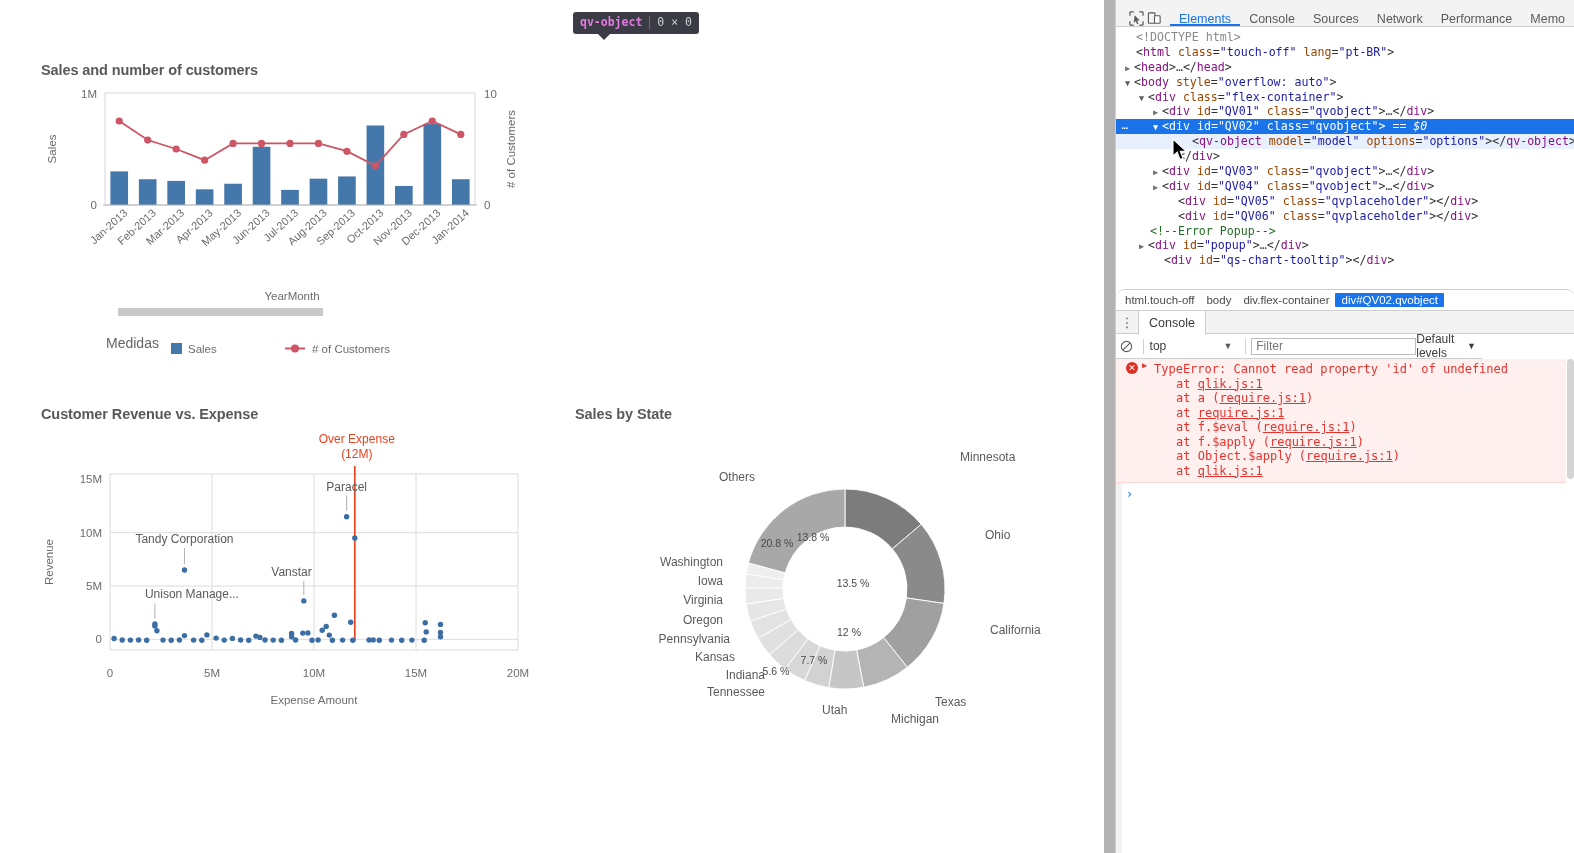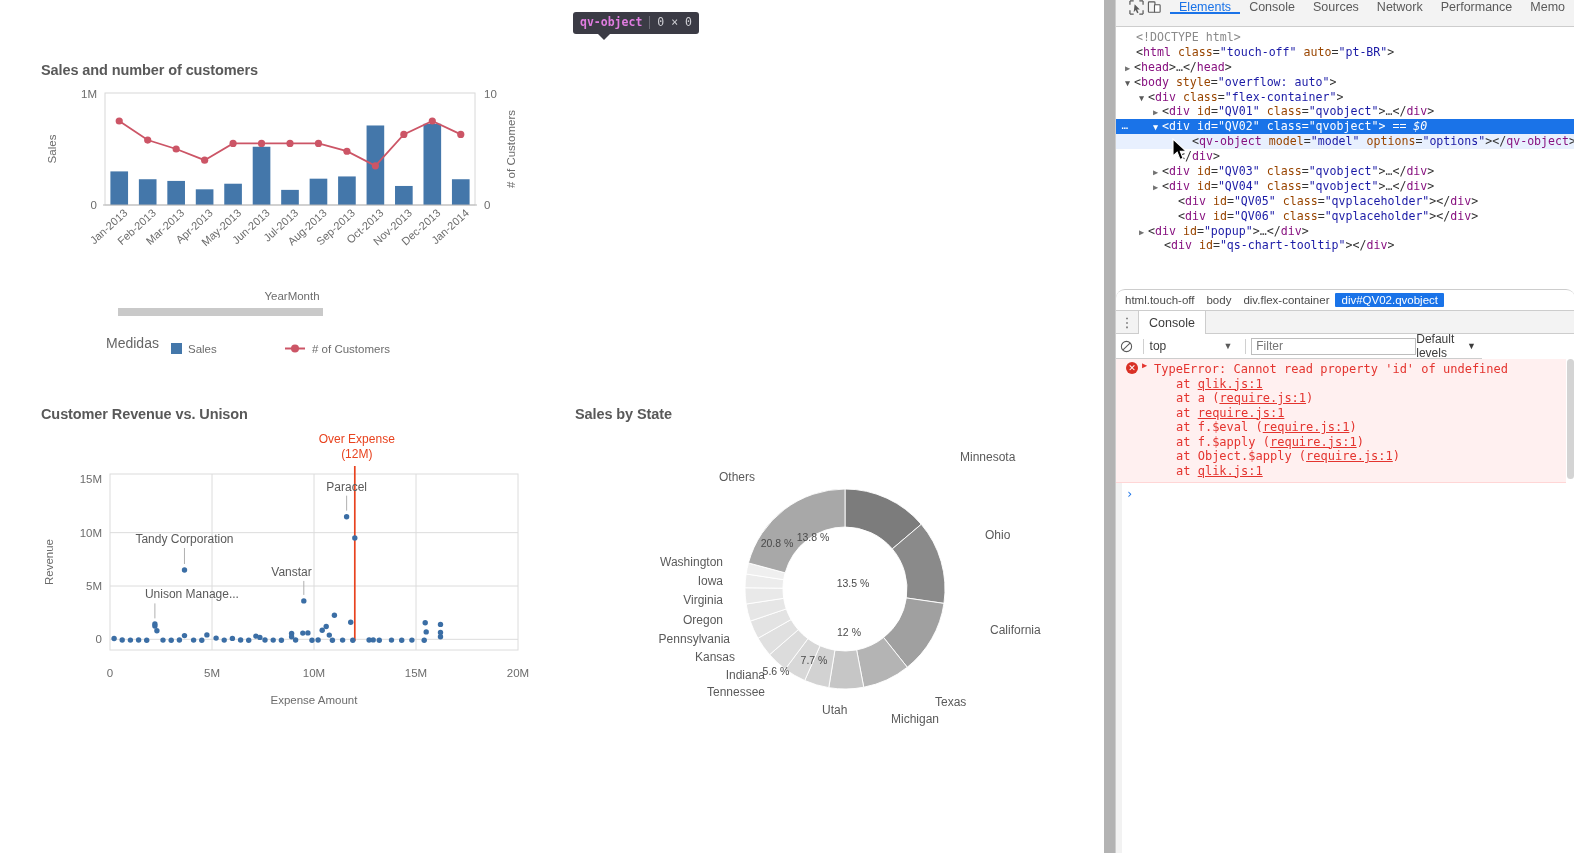--- a/index.html
+++ b/index.html
@@ -44,21 +44,21 @@
 
   
   #divider { position: absolute; left: 1104px; top: 0; width: 11px; height: 853px; background: #b3b3b3; }
   #devtools {
     position: absolute; left: 1115px; top: 0; width: 459px; height: 853px;
     background: #ffffff; border-left: 1px solid #cdcdcd;
     font-family: "DejaVu Sans Mono", monospace;
   }
   #dt-toolbar {
     height: 27px; background: #f3f3f3; border-bottom: 1px solid #cdcdcd;
-    display: flex; align-items: flex-start; font-family: "Liberation Sans", sans-serif; padding-left: 11px;
+    display: flex; align-items: flex-end; font-family: "Liberation Sans", sans-serif; padding-left: 11px;
   }
   .dt-icon-btn { width: 27px; display: flex; align-items: center; justify-content: center; cursor: pointer; }
   .dt-tool-sep { width: 1px; background: #cdcdcd; margin: 5px 4px 5px 2px; }
   .dt-tab {
     padding: 0 9px; display: flex; align-items: center;
     font-size: 12.5px; color: #5a5a5a; cursor: pointer; white-space: nowrap;
   }
   .dt-tab.active { color: #1a73e8; box-shadow: inset 0 -2px 0 #1a73e8; }
 
   #dom-tree {
@@ -224,21 +224,21 @@
         <text x="86" y="272" font-family="&quot;Liberation Sans&quot;, sans-serif" font-size="14" fill="#666" text-anchor="start">Medidas</text>
         <g>
           <rect x="151" y="267" width="11" height="11" fill="#4477aa"></rect>
           <text x="168" y="277" font-family="&quot;Liberation Sans&quot;, sans-serif" font-size="11.5" fill="#6c6c6c" text-anchor="start">Sales</text>
           <line x1="265" y1="272.5" x2="285" y2="272.5" stroke="#cc5566" stroke-width="2"></line>
           <circle cx="275" cy="272.5" r="4" fill="#cc5566"></circle>
           <text x="292" y="277" font-family="&quot;Liberation Sans&quot;, sans-serif" font-size="11.5" fill="#6c6c6c" text-anchor="start"># of Customers</text>
         </g>
       </svg>
 
-    <div class="chart-title" style="left:41px; top:390px;">Customer Revenue vs. Unison</div>
+    <div class="chart-title" style="left:41px; top:390px;">Customer Revenue vs. Expense</div>
     <svg id="scatter" width="540" height="300" style="position:absolute; left:20px; top:408px;">
         <rect x="90" y="50" width="408" height="176" fill="#fff" stroke="#dcdcdc" stroke-width="1"></rect>
         <g>
           <line x1="192" y1="50" x2="192" y2="226" stroke="#dcdcdc" stroke-width="1"></line>
           <line x1="294" y1="50" x2="294" y2="226" stroke="#dcdcdc" stroke-width="1"></line>
           <line x1="396" y1="50" x2="396" y2="226" stroke="#dcdcdc" stroke-width="1"></line>
           <line x1="90" y1="215.33333333333334" x2="498" y2="215.33333333333334" stroke="#dcdcdc" stroke-width="1"></line>
           <line x1="90" y1="162" x2="498" y2="162" stroke="#dcdcdc" stroke-width="1"></line>
           <line x1="90" y1="108.66666666666667" x2="498" y2="108.66666666666667" stroke="#dcdcdc" stroke-width="1"></line>
         </g>
@@ -401,32 +401,33 @@
       <div class="dt-tab active">Elements</div>
       <div class="dt-tab">Console</div>
       <div class="dt-tab">Sources</div>
       <div class="dt-tab">Network</div>
       <div class="dt-tab">Performance</div>
       <div class="dt-tab">Memo</div>
     </div>
 
     <div id="dom-tree">
         <div class="dom-row indent1"><span><span class="c-doctype">&lt;!DOCTYPE html&gt;</span></span></div>
-        <div class="dom-row indent1"><span><span class="c-punc">&lt;</span><span class="c-tag">html</span> <span class="c-attr">class</span><span class="c-punc">=</span><span class="c-val">"touch-off"</span> <span class="c-attr">auto</span><span class="c-punc">=</span><span class="c-val">"pt-BR"</span><span class="c-punc">&gt;</span></span></div>
+        <div class="dom-row indent1"><span><span class="c-punc">&lt;</span><span class="c-tag">html</span> <span class="c-attr">class</span><span class="c-punc">=</span><span class="c-val">"touch-off"</span> <span class="c-attr">lang</span><span class="c-punc">=</span><span class="c-val">"pt-BR"</span><span class="c-punc">&gt;</span></span></div>
         <div class="dom-row indent1"><span class="tri">▶</span><span><span class="c-punc">&lt;</span><span class="c-tag">head</span><span class="c-punc">&gt;</span><span class="c-text">…</span><span class="c-punc">&lt;/</span><span class="c-tag">head</span><span class="c-punc">&gt;</span></span></div>
         <div class="dom-row indent1"><span class="tri open">▼</span><span><span class="c-punc">&lt;</span><span class="c-tag">body</span> <span class="c-attr">style</span><span class="c-punc">=</span><span class="c-val">"overflow: auto"</span><span class="c-punc">&gt;</span></span></div>
         <div class="dom-row indent2"><span class="tri open">▼</span><span><span class="c-punc">&lt;</span><span class="c-tag">div</span> <span class="c-attr">class</span><span class="c-punc">=</span><span class="c-val">"flex-container"</span><span class="c-punc">&gt;</span></span></div>
         <div class="dom-row indent3"><span class="tri">▶</span><span><span class="c-punc">&lt;</span><span class="c-tag">div</span> <span class="c-attr">id</span><span class="c-punc">=</span><span class="c-val">"QV01"</span> <span class="c-attr">class</span><span class="c-punc">=</span><span class="c-val">"qvobject"</span><span class="c-punc">&gt;</span><span class="c-text">…</span><span class="c-punc">&lt;/</span><span class="c-tag">div</span><span class="c-punc">&gt;</span></span></div>
         <div class="dom-row indent3 selected"><span class="ellipsis-gutter">…</span><span class="tri open">▼</span><span><span class="c-punc">&lt;</span><span class="c-tag">div</span> <span class="c-attr">id</span><span class="c-punc">=</span><span class="c-val">"QV02"</span> <span class="c-attr">class</span><span class="c-punc">=</span><span class="c-val">"qvobject"</span><span class="c-punc">&gt;</span> <span class="c-sel">== $0</span></span></div>
         <div class="dom-row indent5 childsel"><span><span class="c-punc">&lt;</span><span class="c-tag">qv-object</span> <span class="c-attr">model</span><span class="c-punc">=</span><span class="c-val">"model"</span> <span class="c-attr">options</span><span class="c-punc">=</span><span class="c-val">"options"</span><span class="c-punc">&gt;&lt;/</span><span class="c-tag">qv-object</span><span class="c-punc">&gt;</span></span></div>
         <div class="dom-row indent4"><span><span class="c-punc">&lt;/</span><span class="c-tag">div</span><span class="c-punc">&gt;</span></span></div>
         <div class="dom-row indent3"><span class="tri">▶</span><span><span class="c-punc">&lt;</span><span class="c-tag">div</span> <span class="c-attr">id</span><span class="c-punc">=</span><span class="c-val">"QV03"</span> <span class="c-attr">class</span><span class="c-punc">=</span><span class="c-val">"qvobject"</span><span class="c-punc">&gt;</span><span class="c-text">…</span><span class="c-punc">&lt;/</span><span class="c-tag">div</span><span class="c-punc">&gt;</span></span></div>
         <div class="dom-row indent3"><span class="tri">▶</span><span><span class="c-punc">&lt;</span><span class="c-tag">div</span> <span class="c-attr">id</span><span class="c-punc">=</span><span class="c-val">"QV04"</span> <span class="c-attr">class</span><span class="c-punc">=</span><span class="c-val">"qvobject"</span><span class="c-punc">&gt;</span><span class="c-text">…</span><span class="c-punc">&lt;/</span><span class="c-tag">div</span><span class="c-punc">&gt;</span></span></div>
         <div class="dom-row indent4"><span><span class="c-punc">&lt;</span><span class="c-tag">div</span> <span class="c-attr">id</span><span class="c-punc">=</span><span class="c-val">"QV05"</span> <span class="c-attr">class</span><span class="c-punc">=</span><span class="c-val">"qvplaceholder"</span><span class="c-punc">&gt;&lt;/</span><span class="c-tag">div</span><span class="c-punc">&gt;</span></span></div>
         <div class="dom-row indent4"><span><span class="c-punc">&lt;</span><span class="c-tag">div</span> <span class="c-attr">id</span><span class="c-punc">=</span><span class="c-val">"QV06"</span> <span class="c-attr">class</span><span class="c-punc">=</span><span class="c-val">"qvplaceholder"</span><span class="c-punc">&gt;&lt;/</span><span class="c-tag">div</span><span class="c-punc">&gt;</span></span></div>
+        <div class="dom-row indent2"><span><span class="c-comment">&lt;!--Error Popup--&gt;</span></span></div>
         <div class="dom-row indent2"><span class="tri">▶</span><span><span class="c-punc">&lt;</span><span class="c-tag">div</span> <span class="c-attr">id</span><span class="c-punc">=</span><span class="c-val">"popup"</span><span class="c-punc">&gt;</span><span class="c-text">…</span><span class="c-punc">&lt;/</span><span class="c-tag">div</span><span class="c-punc">&gt;</span></span></div>
         <div class="dom-row indent3"><span><span class="c-punc">&lt;</span><span class="c-tag">div</span> <span class="c-attr">id</span><span class="c-punc">=</span><span class="c-val">"qs-chart-tooltip"</span><span class="c-punc">&gt;&lt;/</span><span class="c-tag">div</span><span class="c-punc">&gt;</span></span></div>
       </div>
 
     <div id="crumbs">
         <span class="crumb">html.touch-off</span>
         <span class="crumb">body</span>
         <span class="crumb">div.flex-container</span>
         <span class="crumb active">div#QV02.qvobject</span>
       </div>

